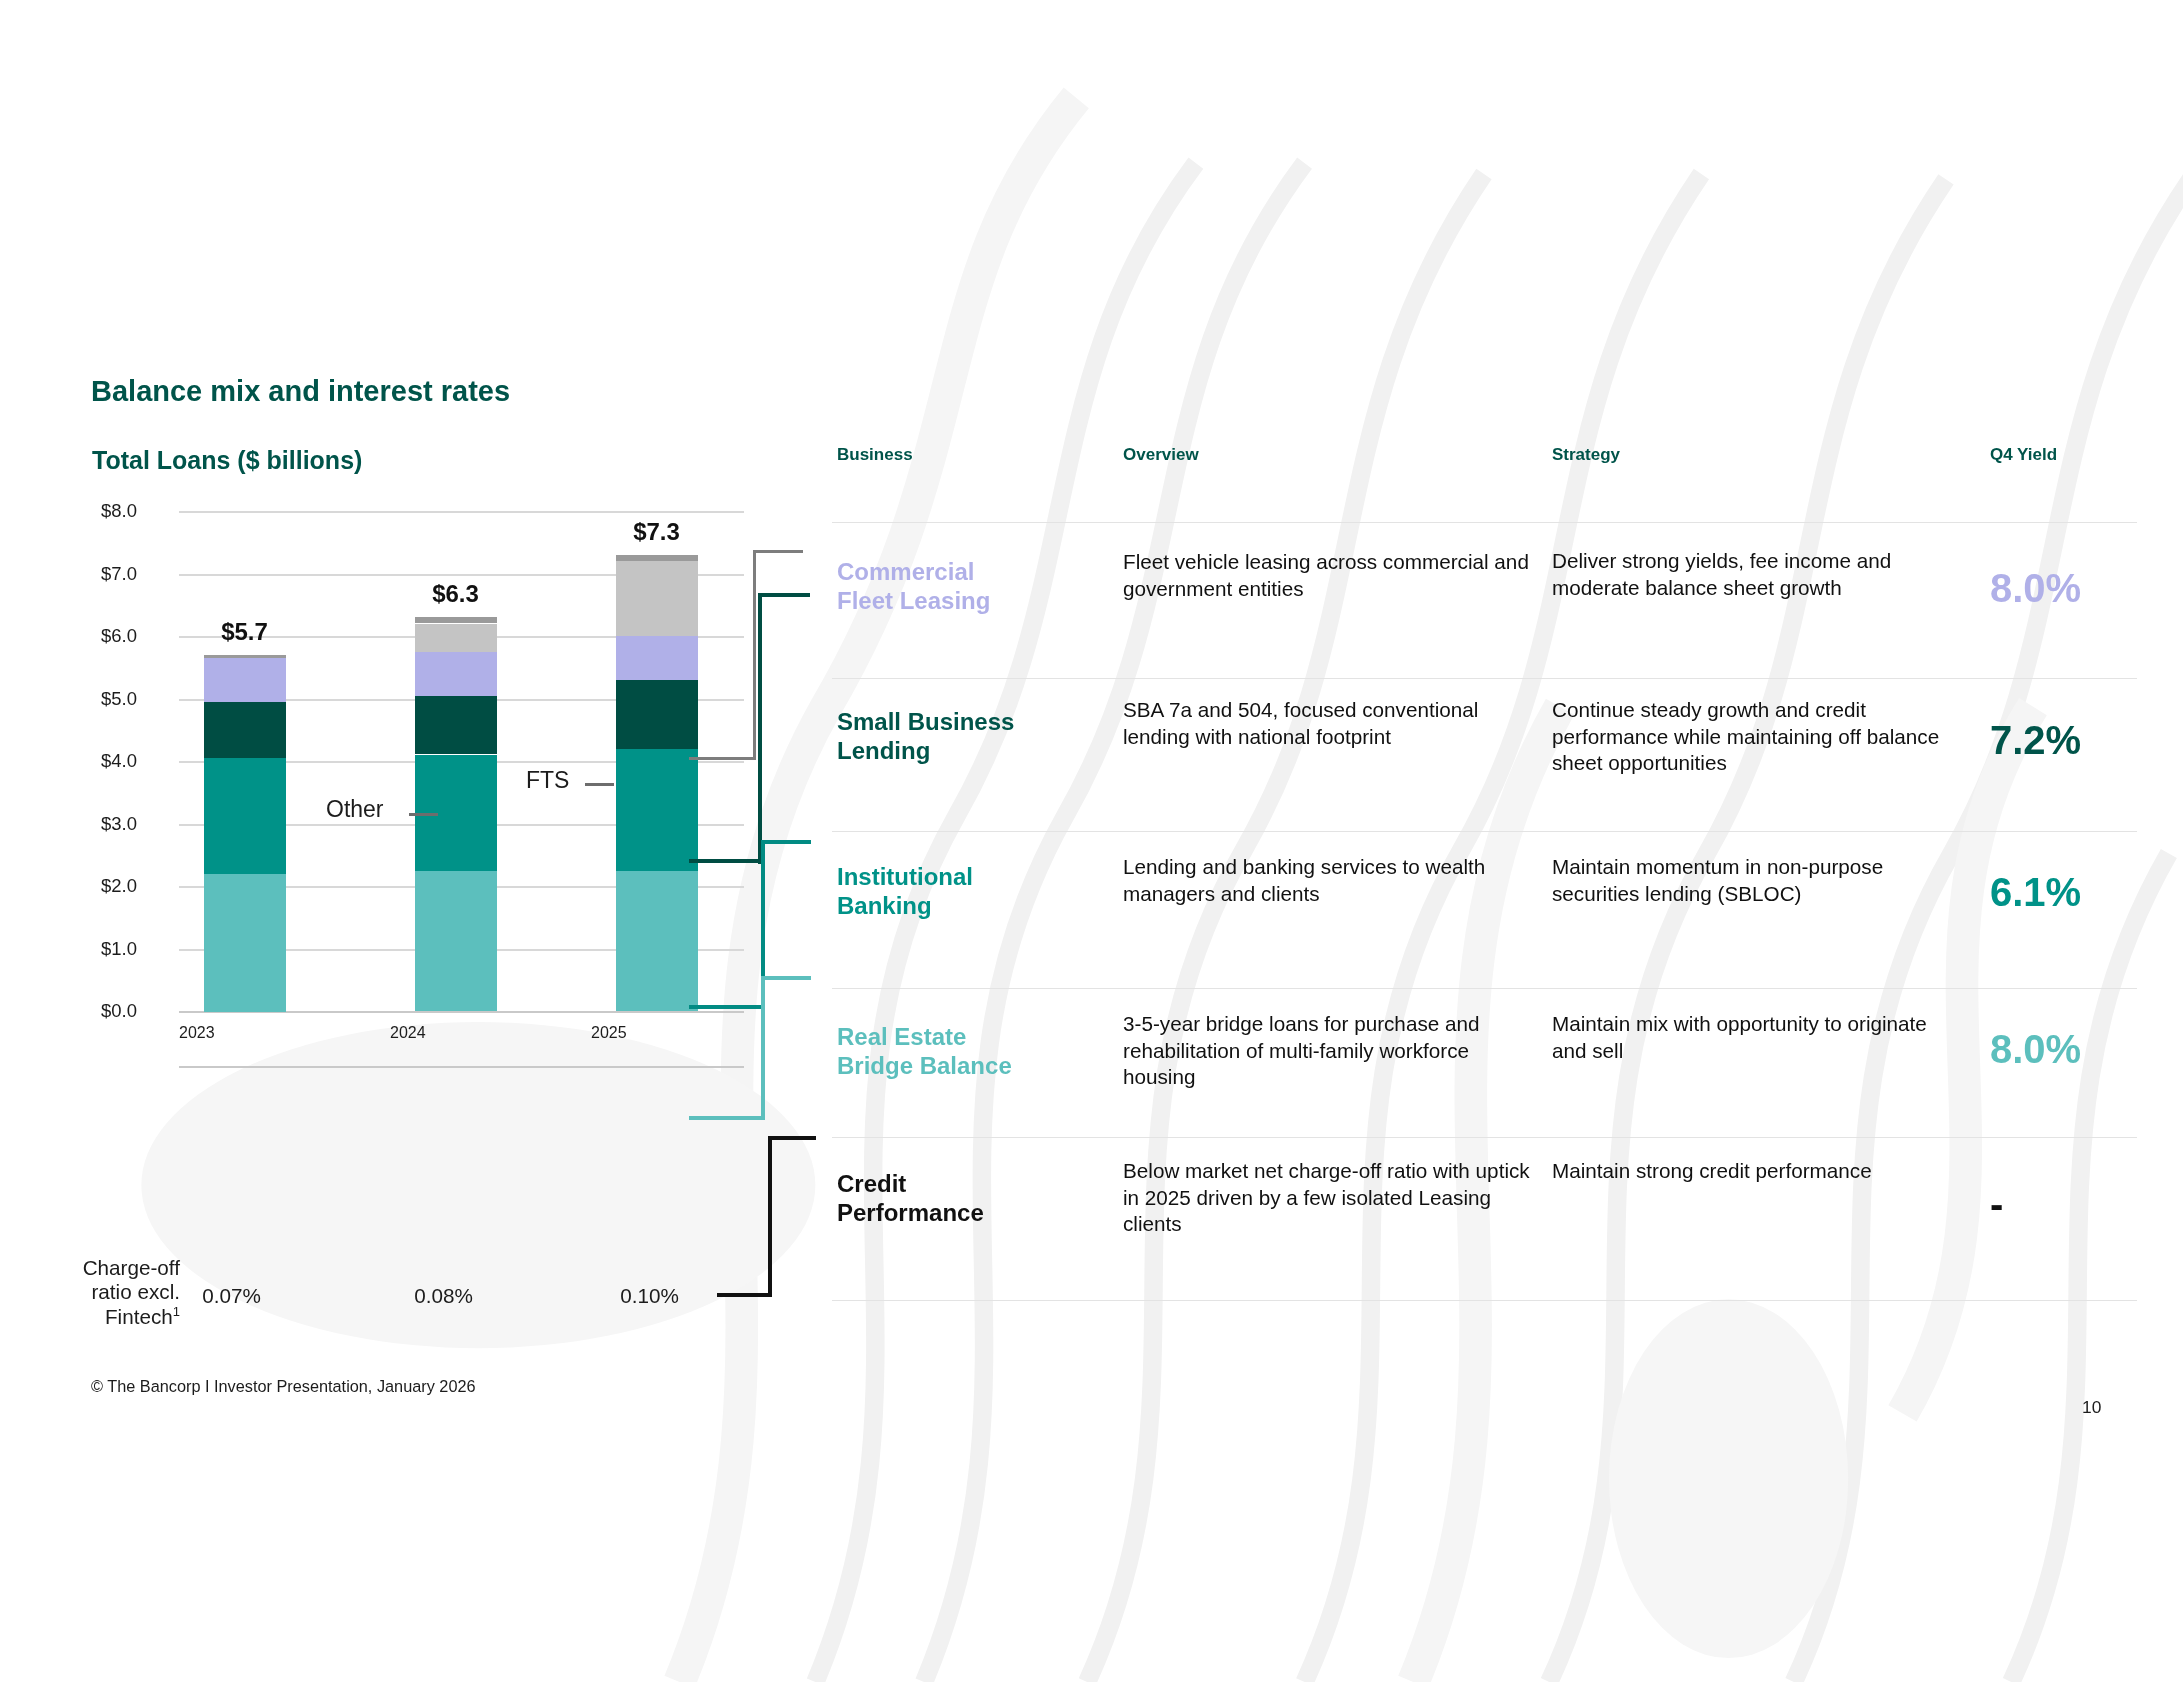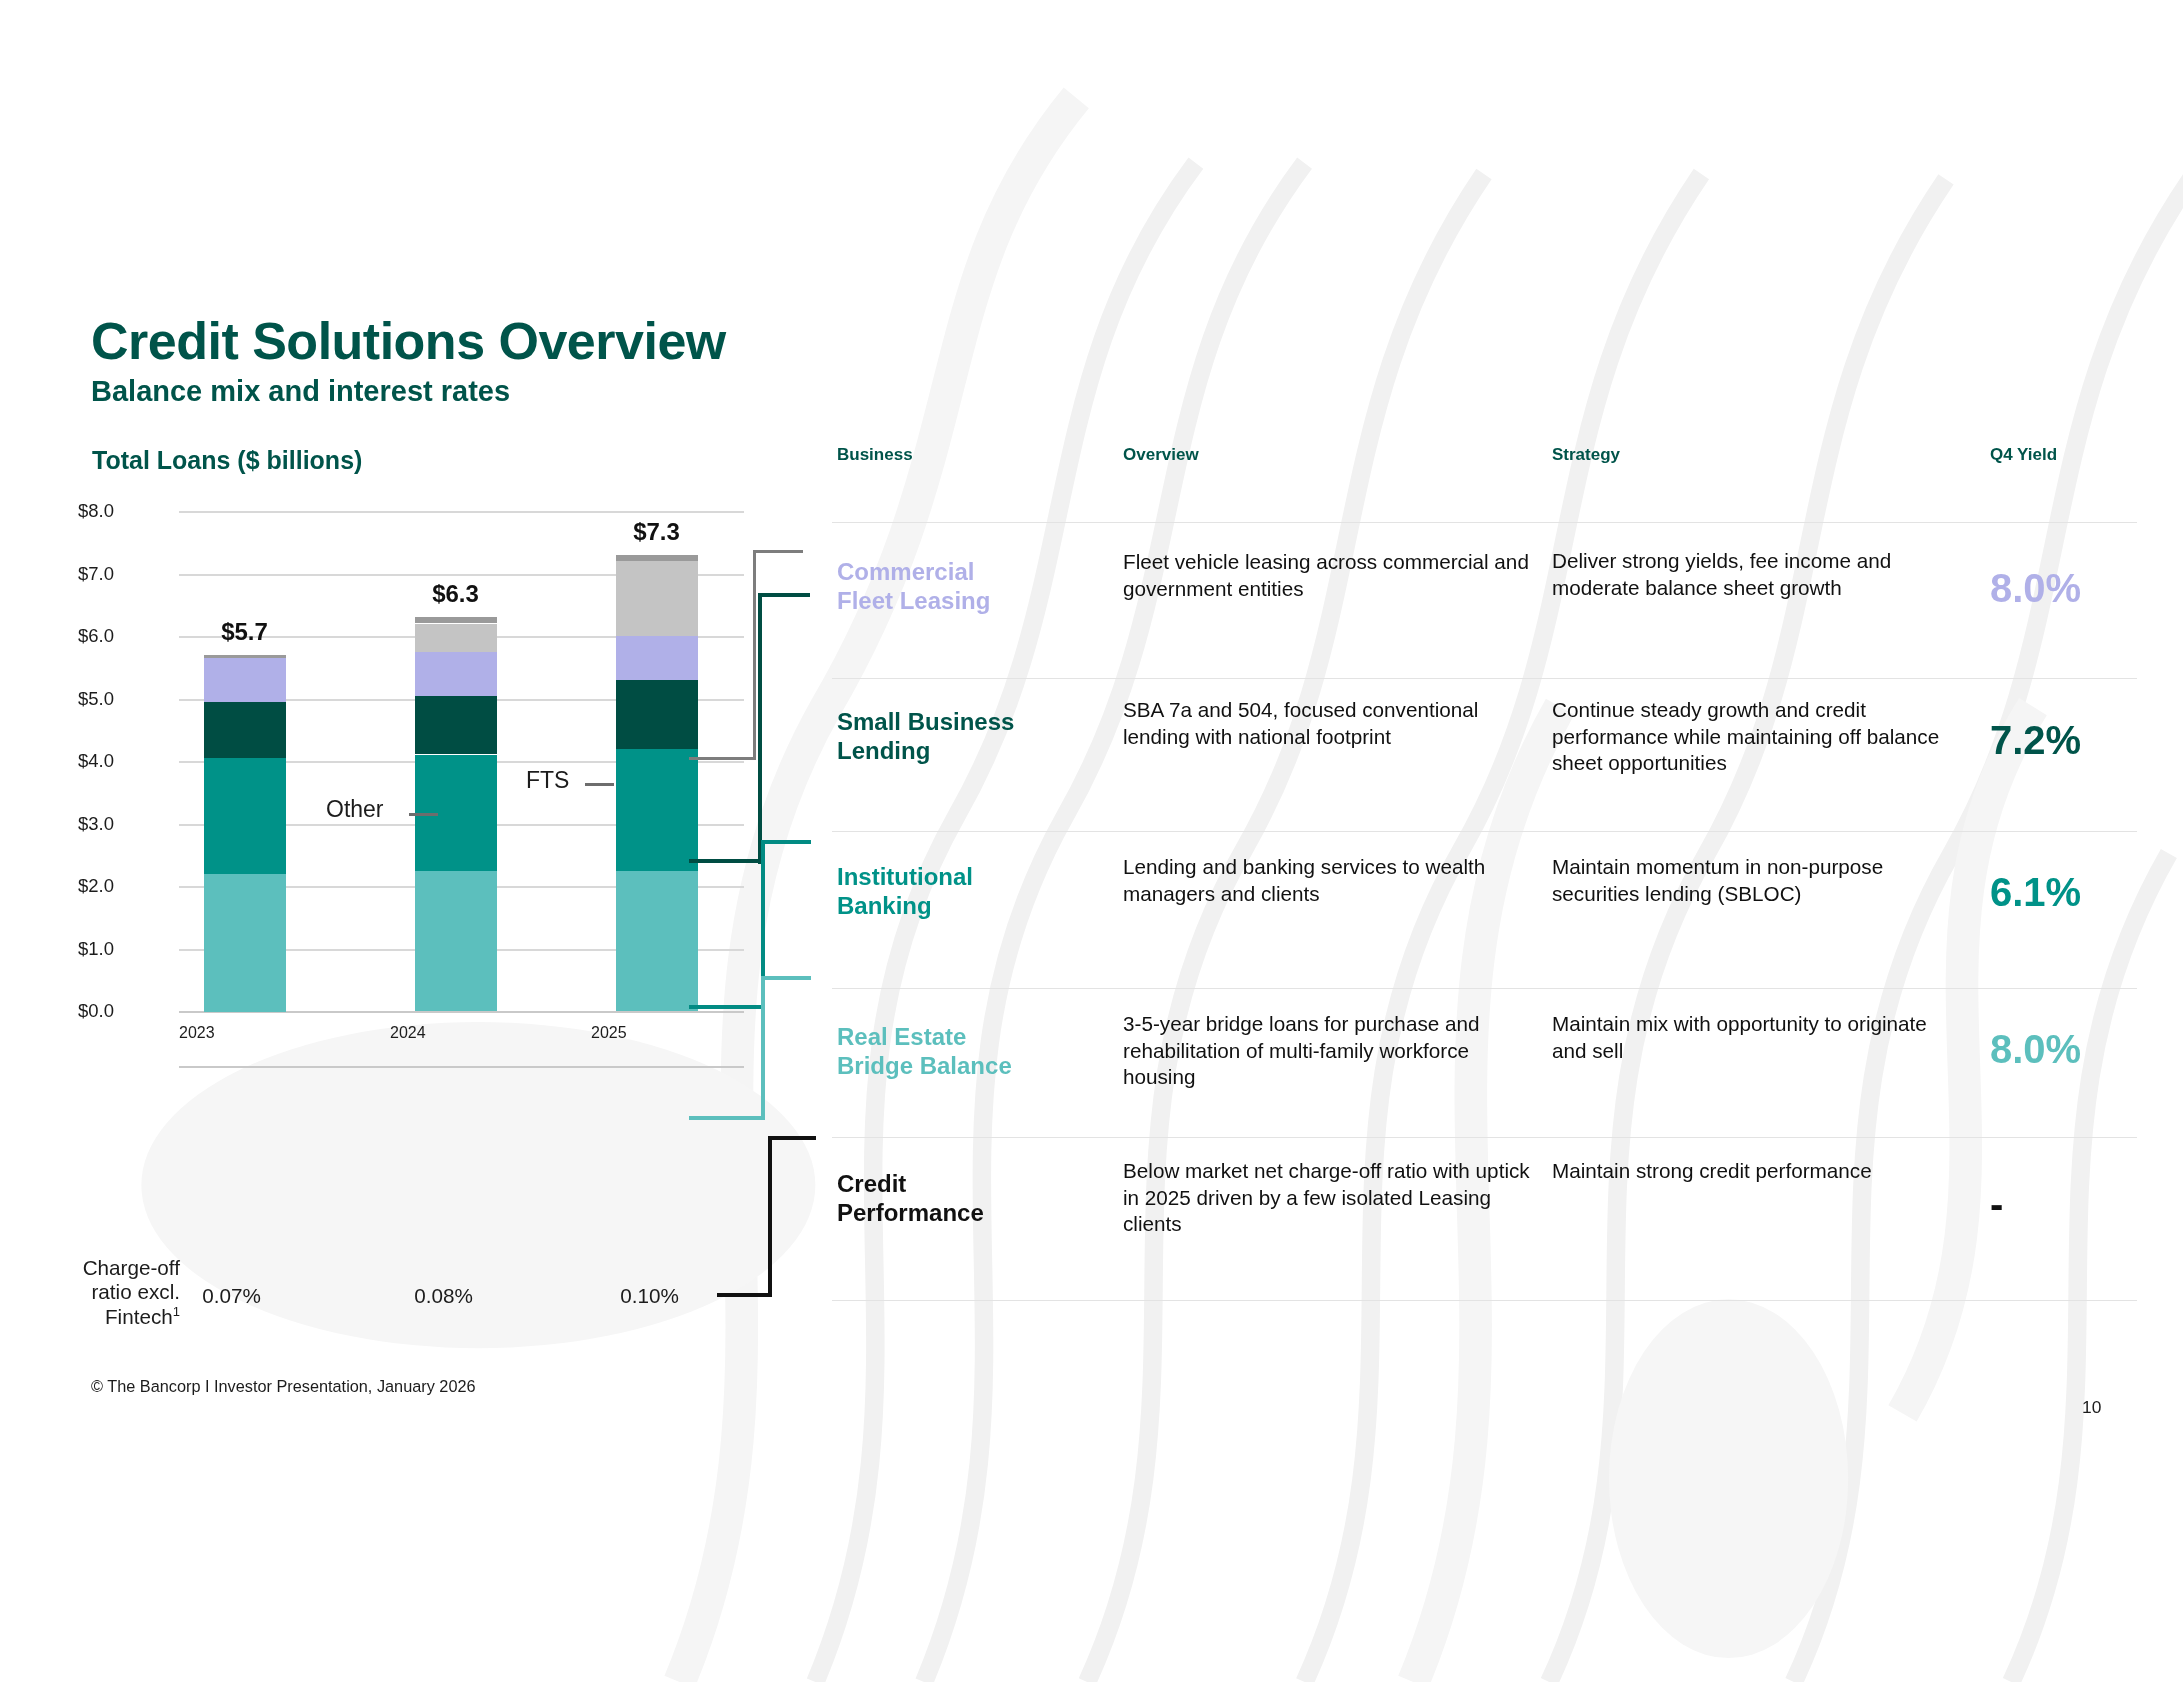--- a/index.html
+++ b/index.html
@@ -29,21 +29,21 @@
   }
 
   
   .chart-title{
     position:absolute;left:92px;top:446px;
     font-size:25px;font-weight:bold;color:#00544a;white-space:nowrap;
   }
   #chart{position:absolute;left:0px;top:511px;width:794px;height:718px;}
 
   .ytick{
-    position:absolute;right:0;width:82px;text-align:left;
+    position:absolute;right:0;width:82px;text-align:center;
     font-size:18.5px;color:#1c1c1c;transform:translateY(-50%);
     white-space:nowrap;
   }
   .gridline{position:absolute;height:1.6px;background:#d8d8d8;}
   .axisline{position:absolute;height:2.2px;background:#c9c9c9;}
   .bar-seg{position:absolute;}
   .bar-total{
     position:absolute;font-size:24px;font-weight:bold;color:#111;
     text-align:center;white-space:nowrap;
   }
@@ -125,21 +125,20 @@
     <path d="M3500,2600 C3760,2150 3460,1750 3740,1300"></path>
   </g>
   <g fill="#f6f6f6">
     <ellipse cx="3180" cy="2720" rx="220" ry="330"></ellipse>
     <ellipse cx="880" cy="2180" rx="620" ry="300"></ellipse>
   </g>
 </svg>
 
 <div id="slide">
 
-  <div class="title">Credit Solutions Overview</div>
   <div class="subtitle">Balance mix and interest rates</div>
 
   <div class="chart-title">Total Loans ($ billions)</div>
   <div id="chart">
       <div class="gridline" style="left: 179px; width: 565px; top: 0px;"></div>
       <div class="ytick" style="top: 0px; right: 634px;">$8.0</div>
       <div class="gridline" style="left: 179px; width: 565px; top: 63px;"></div>
       <div class="ytick" style="top: 63px; right: 634px;">$7.0</div>
       <div class="gridline" style="left: 179px; width: 565px; top: 125px;"></div>
       <div class="ytick" style="top: 125px; right: 634px;">$6.0</div>

